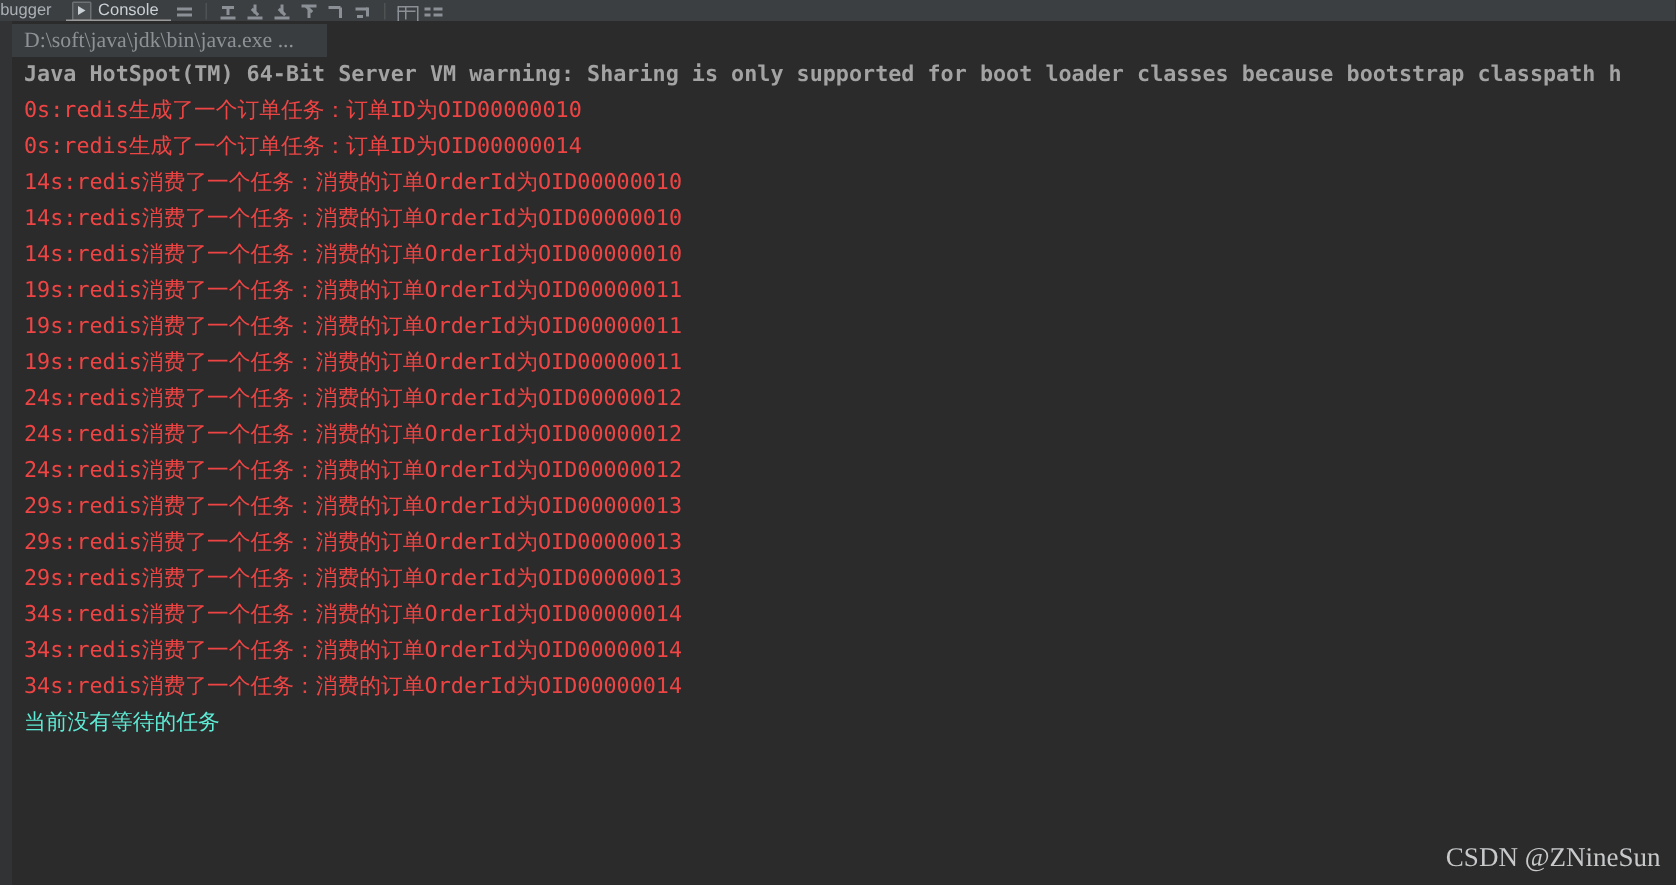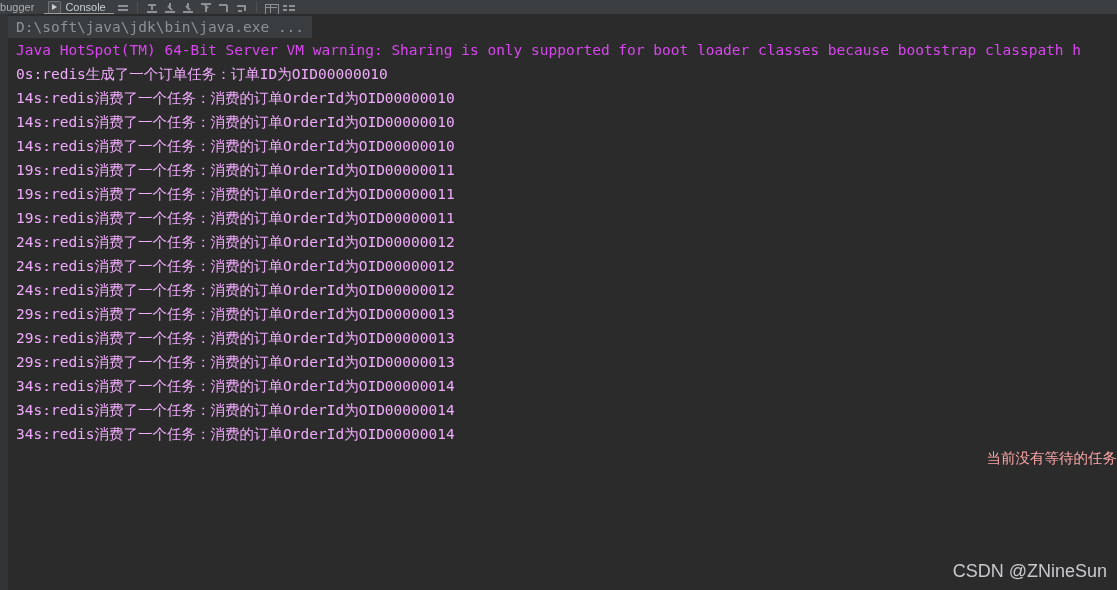--- a/index.html
+++ b/index.html
@@ -148,37 +148,38 @@
     font-size: 14.5px;
     white-space: pre;
     color: #a9b7c6;
     padding-left: 8px;
     letter-spacing: 0px;
   }
   .line.cmd {
     color: #8d9296;
     display: inline-block;
     background: #3a3d3f;
-    padding-right: 8px;
+    padding-right: 22px;
     height: 22px;
     line-height: 22px;
     margin-top: 2px;
+    font-family: Liberation Serif, serif;
   }
   .line.info    { color: #a9b7c6; }
-  .line.warn    { color: #d946ef; }
-  .line.log     { color: #f0abfc; }
-  .line.tail    { color: #fca5a5; text-align: right; }
+  .line.warn    { color: #a3a3a3; font-weight: bold; }
+  .line.log     { color: #ef4444; }
+  .line.tail    { color: #5eead4; }
 
   .cmd-row { height: 24px; }
 
   .watermark {
     position: absolute;
     right: 10px;
     bottom: 8px;
-    font-family: Liberation Sans, sans-serif;
+    font-family: Liberation Serif, serif;
     font-size: 18px;
     color: #d5d7d9;
     opacity: .92;
     white-space: nowrap;
   }
 </style>
 </head>
 <body>
 
 <div class="toolbar">
@@ -239,20 +240,21 @@
 </div>
 
 <div class="console">
   <div class="gutter"></div>
   <div class="lines" id="console-lines">
     <div class="cmd-row">
       <span class="line cmd">D:\soft\java\jdk\bin\java.exe ...</span>
     </div>
       <div class="line warn">Java HotSpot(TM) 64-Bit Server VM warning: Sharing is only supported for boot loader classes because bootstrap classpath h</div>
       <div class="line log">0s:redis生成了一个订单任务：订单ID为OID00000010</div>
+      <div class="line log">0s:redis生成了一个订单任务：订单ID为OID00000014</div>
       <div class="line log">14s:redis消费了一个任务：消费的订单OrderId为OID00000010</div>
       <div class="line log">14s:redis消费了一个任务：消费的订单OrderId为OID00000010</div>
       <div class="line log">14s:redis消费了一个任务：消费的订单OrderId为OID00000010</div>
       <div class="line log">19s:redis消费了一个任务：消费的订单OrderId为OID00000011</div>
       <div class="line log">19s:redis消费了一个任务：消费的订单OrderId为OID00000011</div>
       <div class="line log">19s:redis消费了一个任务：消费的订单OrderId为OID00000011</div>
       <div class="line log">24s:redis消费了一个任务：消费的订单OrderId为OID00000012</div>
       <div class="line log">24s:redis消费了一个任务：消费的订单OrderId为OID00000012</div>
       <div class="line log">24s:redis消费了一个任务：消费的订单OrderId为OID00000012</div>
       <div class="line log">29s:redis消费了一个任务：消费的订单OrderId为OID00000013</div>

